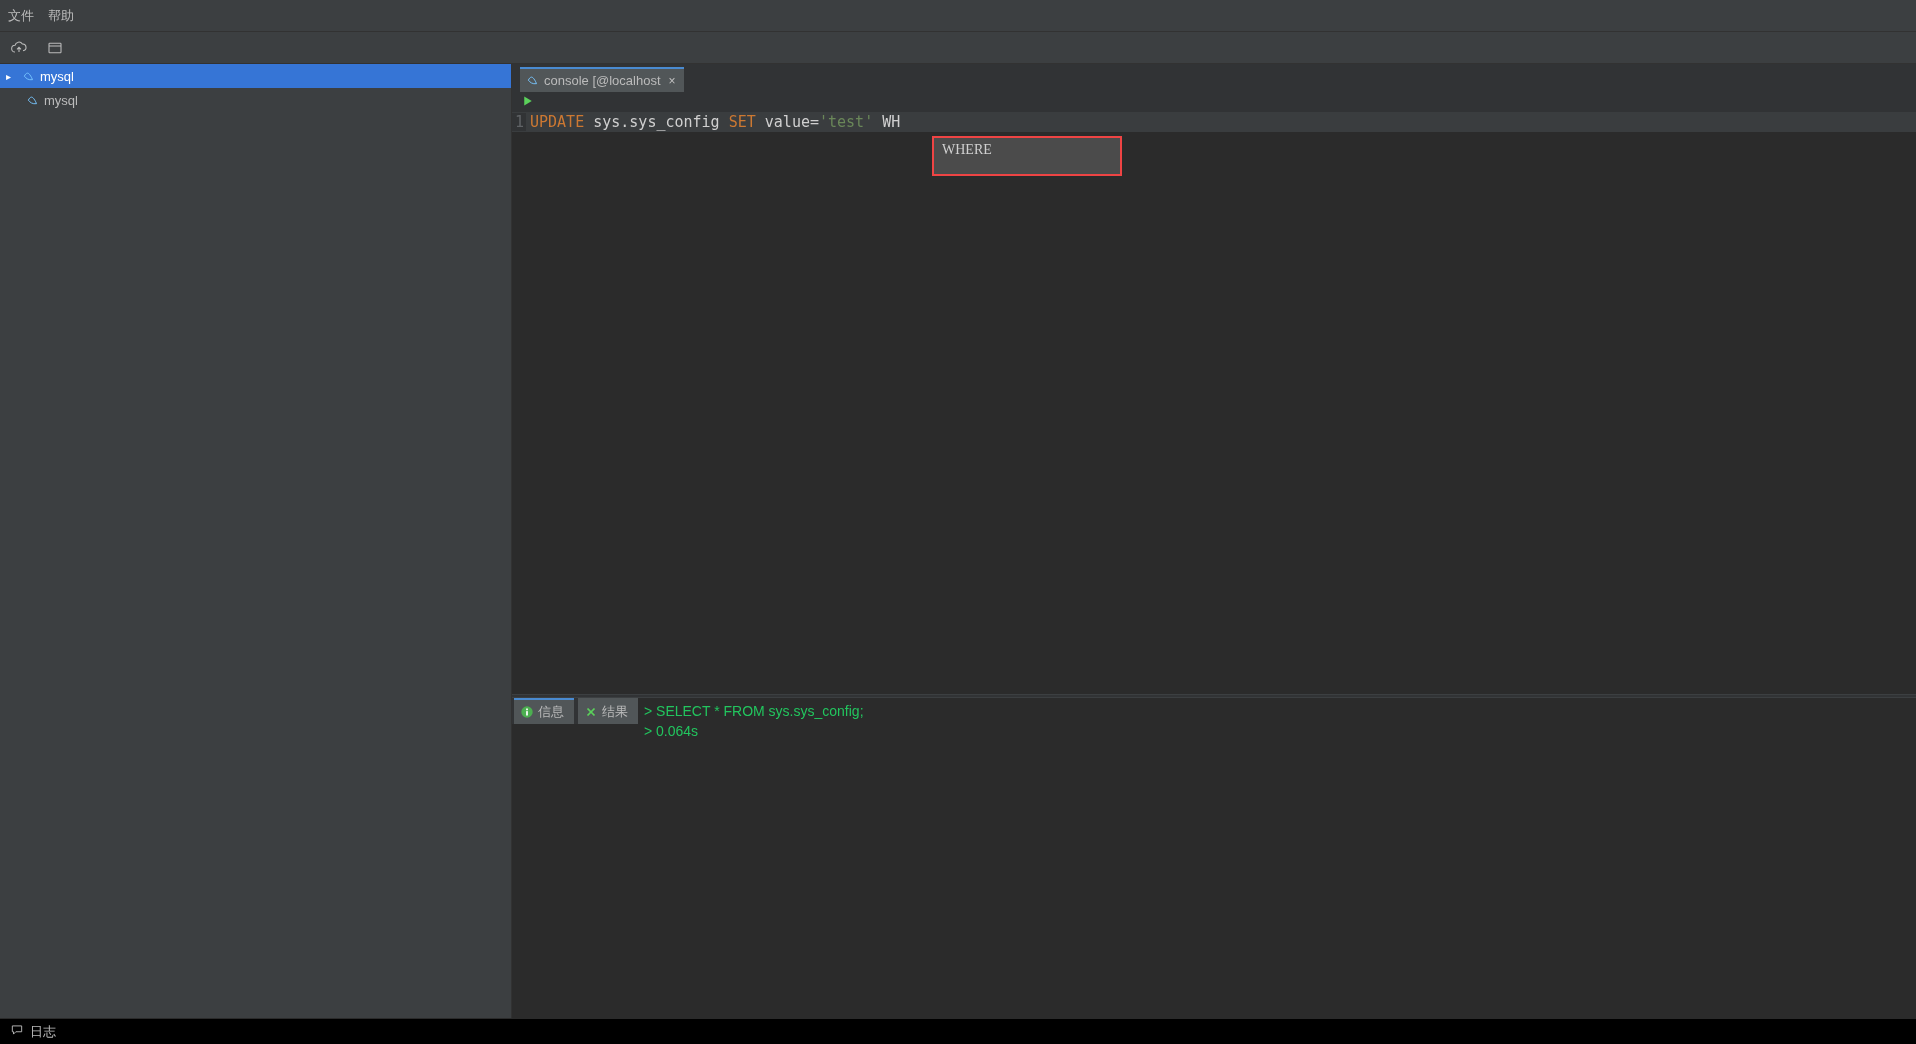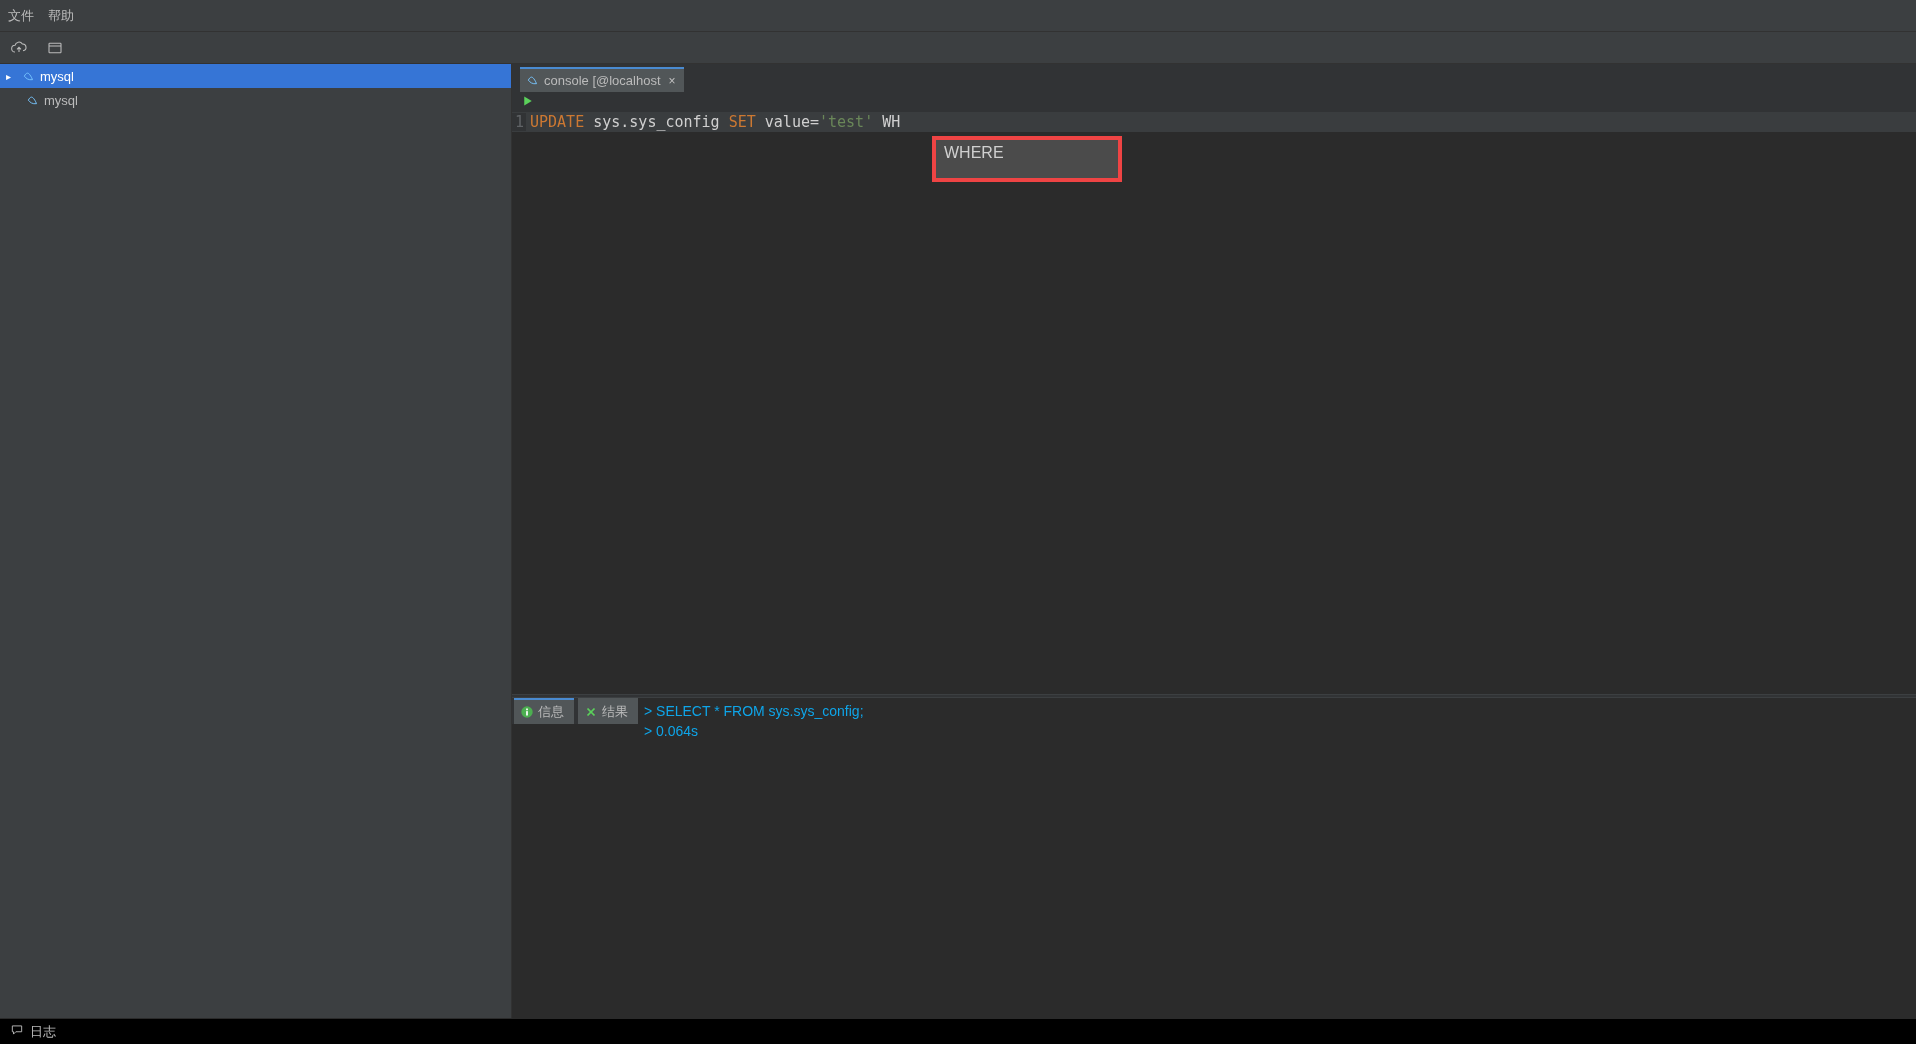--- a/index.html
+++ b/index.html
@@ -130,26 +130,26 @@
     .str { color: #6a8759; }
     .code-current-line {
       background: #3a3d3f;
       display: flex;
       align-items: center;
       height: 20px;
     }
     .autocomplete {
       position: absolute;
       background: #4b4b4b;
-      border: 4px solid #ef4444;
+      border: 2px solid #ef4444;
       min-width: 190px;
       padding: 2px 0 14px 0;
       color: #d0d0d0;
-      font-family: Liberation Sans, sans-serif;
-      font-size: 16px;
+      font-family: Liberation Serif, serif;
+      font-size: 14px;
       z-index: 10;
     }
     .ac-item { padding: 2px 8px; }
     .editor-split { height: 4px; background: #313335; border-top: 1px solid #3c3f41; border-bottom:1px solid #3c3f41; }
     .results-area {
       height: 320px;
       background: #2b2b2b;
       display:flex; flex-direction: row;
     }
     .result-tabbar {
@@ -165,21 +165,21 @@
       display:inline-flex; align-items:center; gap:4px;
       color: #bbbbbb;
       cursor: pointer;
       border-top: 2px solid transparent;
     }
     .result-tab.active { border-top: 2px solid #4a8bd1; }
     .result-tab .ico { width:14px; height:14px; display:inline-flex; align-items:center; justify-content:center; }
     .info-lines {
       padding: 4px 6px;
       font-size: 14px;
-      color: #0ea5e9;
+      color: #22c55e;
       line-height: 1.4;
     }
     
     .statusbar {
       height: 26px;
       background: #000000;
       border-top: 1px solid #2b2b2b;
       display:flex; align-items:center;
       padding-left: 10px;
       gap: 6px;

